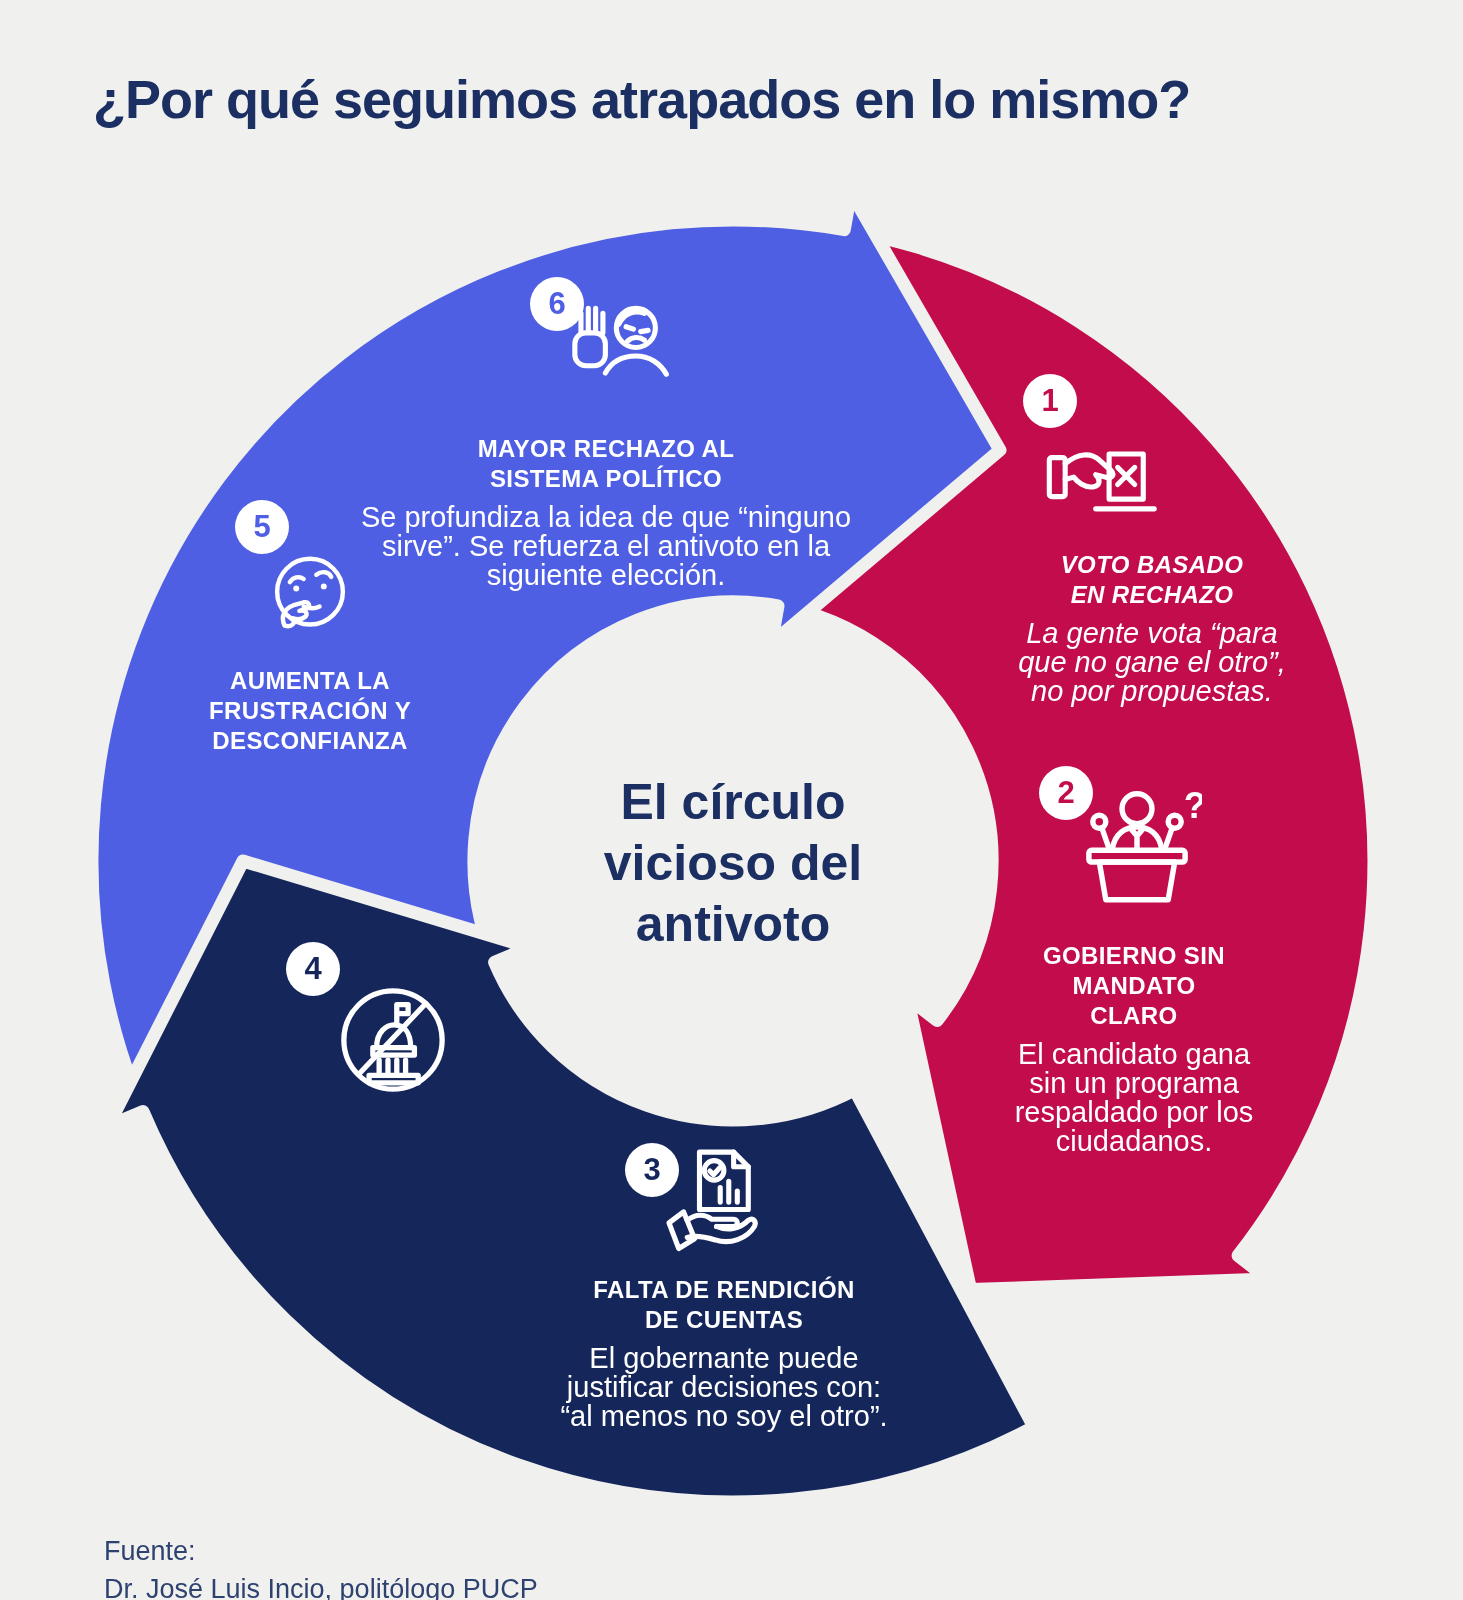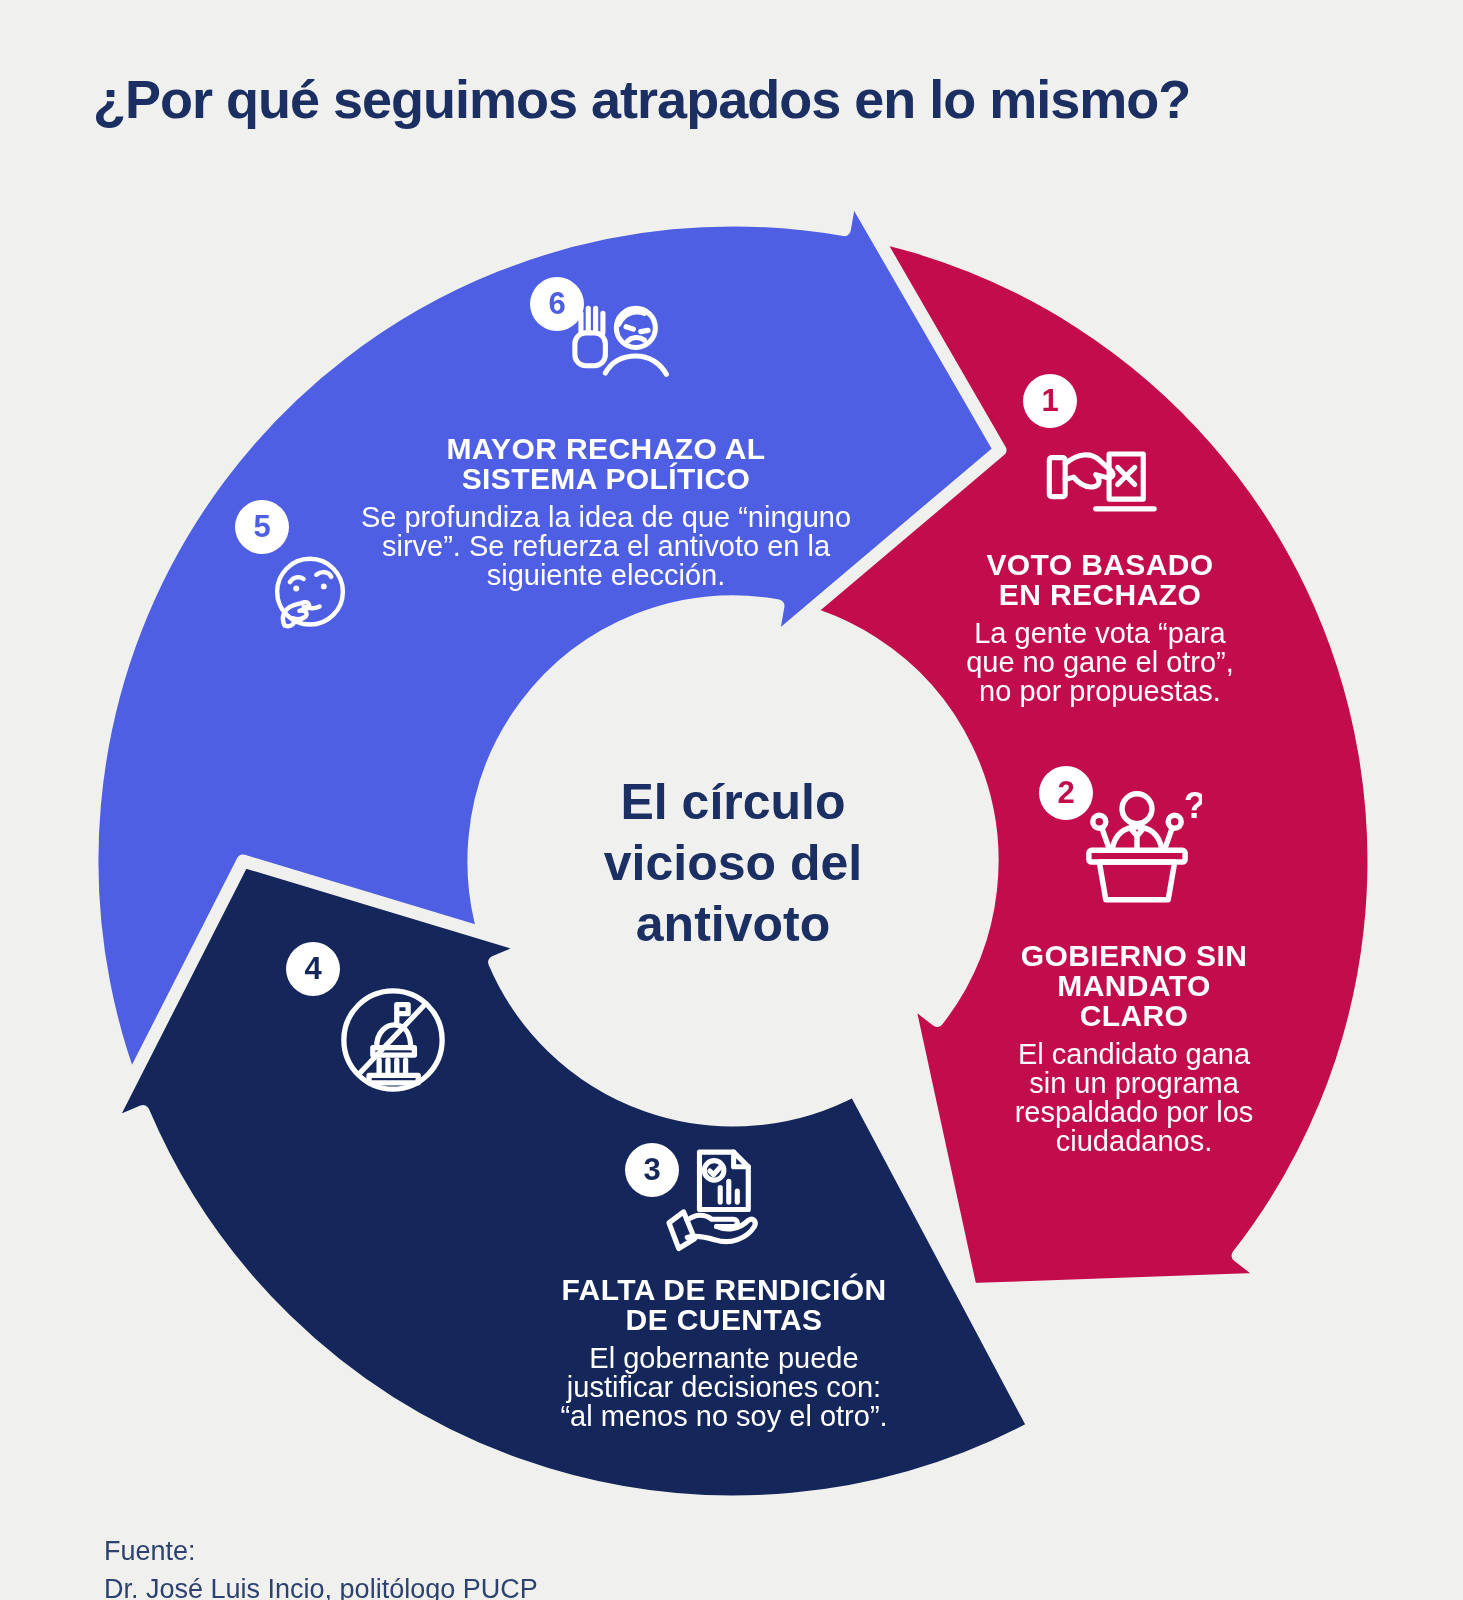--- a/index.html
+++ b/index.html
@@ -15,21 +15,21 @@
   .badge{position:absolute;width:54px;height:54px;border-radius:50%;background:#fff;
     display:flex;align-items:center;justify-content:center;font-size:31px;font-weight:bold;
     transform:translate(-50%,-50%);}
   .badge.c-blue{color:var(--blue);} .badge.c-red{color:var(--red);} .badge.c-navy{color:var(--navy);}
   .icon{position:absolute;transform:translate(-50%,-50%);}
   .icon svg{display:block;}
   .icon path,.icon rect,.icon circle,.icon line,.icon polygon{fill:none;stroke:#fff;stroke-width:4.2;stroke-linecap:round;stroke-linejoin:round;}
   .icon .dot{fill:#fff;stroke:none;}
   .icon text{fill:#fff;stroke:none;font-weight:bold;font-size:28px;font-family:inherit;}
   .step{position:absolute;transform:translateX(-50%);text-align:center;color:#fff;}
-  .step-title{font-size:30px;line-height:30px;font-weight:bold;letter-spacing:.4px;white-space:pre-line;}
+  .step-title{font-size:24px;line-height:30px;font-weight:bold;letter-spacing:.4px;white-space:pre-line;}
   .step-body{font-size:29px;line-height:29px;margin-top:9px;white-space:pre-line;}
   #footer{position:absolute;left:88px;top:1532px;color:var(--footer);font-size:27px;line-height:38px;margin-left:16px;}
 </style>
 </head>
 <body>
 
 <div id="canvas">
 
   <div id="page-title">¿Por qué seguimos atrapados en lo mismo?</div>
 
@@ -112,21 +112,21 @@
       <circle cx="63" cy="27" r="16"></circle>
       <path d="M49 24 C53 15 62 12 70 15"></path>
       <path d="M55 26 L61 28 M73 29 L67 30"></path>
       <path d="M56 38 C60 34 66 34 70 37"></path>
       <path d="M38 64 C44 53 54 50 63 50 C74 50 83 56 88 65"></path>
       <rect x="13" y="31" width="25" height="27" rx="9"></rect>
       <path d="M18 31 L18 15 M24 29 L24 11 M30 29 L30 11 M36 31 L36 15"></path>
     </svg>
   </div>
 
-  <div class="step" style="left:1100px;top:550px;width:340px;">
+  <div class="step" style="left:1152px;top:550px;width:340px;font-style:italic;">
     <div class="step-title">VOTO BASADO
 EN RECHAZO</div>
     <div class="step-body">La gente vota “para
 que no gane el otro”,
 no por propuestas.</div>
   </div>
   <div class="step" style="left:1134px;top:941px;width:330px;">
     <div class="step-title">GOBIERNO SIN
 MANDATO
 CLARO</div>
@@ -136,20 +136,23 @@
 ciudadanos.</div>
   </div>
   <div class="step" style="left:724px;top:1275px;width:430px;">
     <div class="step-title">FALTA DE RENDICIÓN
 DE CUENTAS</div>
     <div class="step-body">El gobernante puede
 justificar decisiones con:
 “al menos no soy el otro”.</div>
   </div>
   <div class="step" style="left:310px;top:666px;width:320px;">
+    <div class="step-title">AUMENTA LA
+FRUSTRACIÓN Y
+DESCONFIANZA</div>
   </div>
   <div class="step" style="left:606px;top:434px;width:520px;">
     <div class="step-title">MAYOR RECHAZO AL
 SISTEMA POLÍTICO</div>
     <div class="step-body">Se profundiza la idea de que “ninguno
 sirve”.  Se refuerza el antivoto en la
 siguiente elección.</div>
   </div>
 
   <div id="footer">

